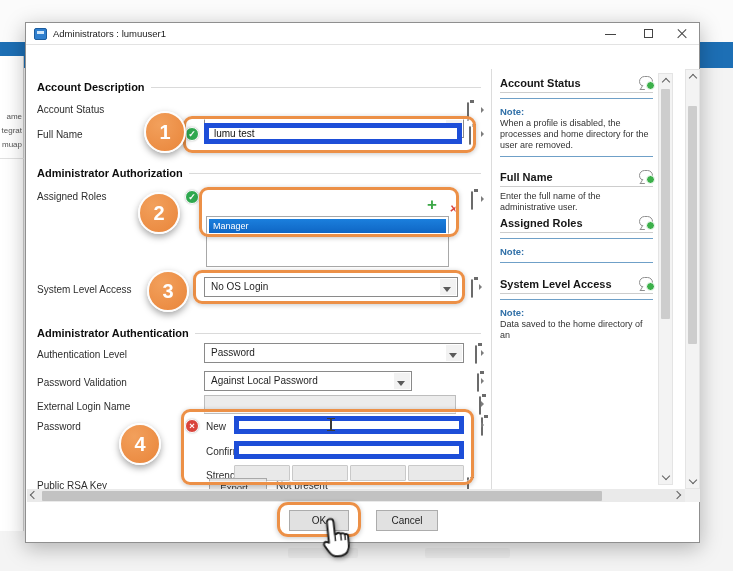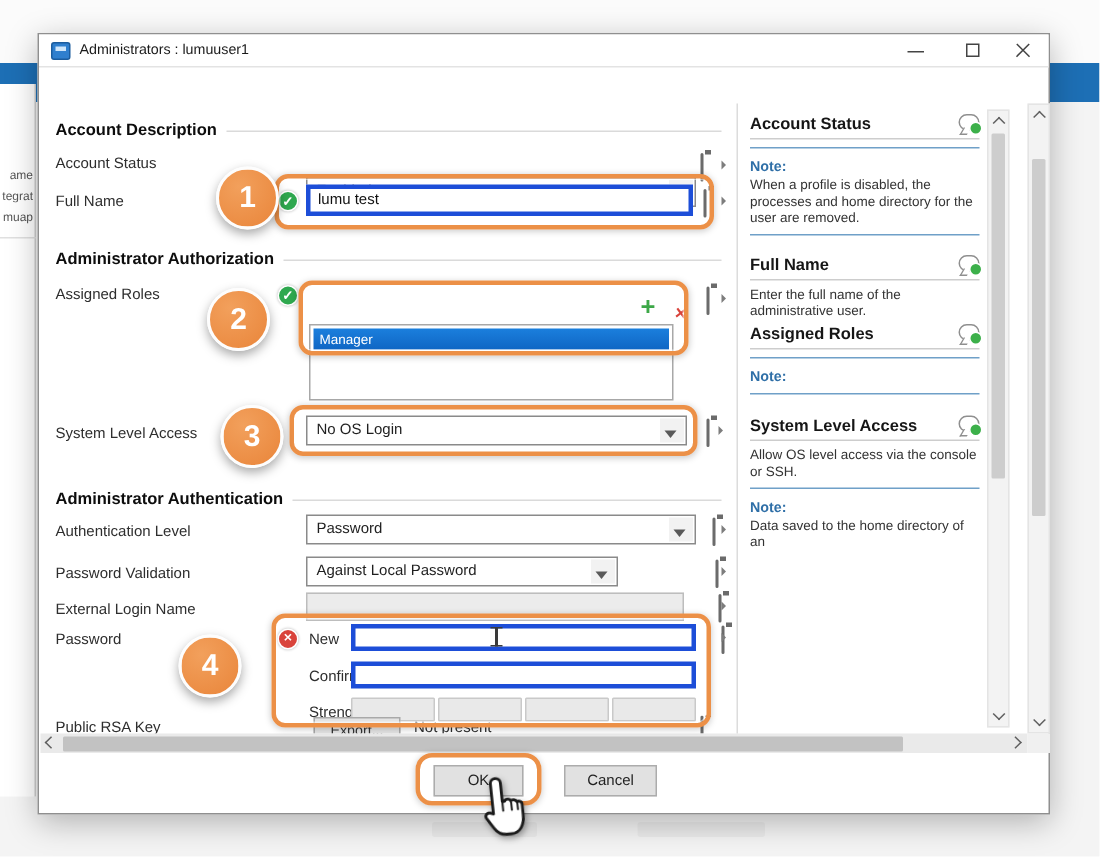--- a/index.html
+++ b/index.html
@@ -32,21 +32,21 @@
 
   
   .sec-h { display:flex; align-items:center; gap:6px; font-size:11px; font-weight:bold; color:#0d0d0d; }
   .sec-h::after { content:""; flex:1; border-top:1px solid #dadada; margin-top:1px; }
   .lbl { font-size:10px; color:#2e2e2e; white-space:nowrap; }
   .combo { background:#fff; border:1px solid #8a8a8a; font-size:10px; color:#1f1f1f; }
   .combo .val { position:absolute; left:6px; top:3px; }
   .combo .chevbox { position:absolute; right:1px; top:1px; bottom:1px; width:16px; background:#f2f2f2; }
   .chev { position:absolute; right:5px; top:8px; width:0; height:0;
           border-left:4px solid transparent; border-right:4px solid transparent; border-top:5px solid #5a5a5a; }
-  .tinput { background:#fff; border:3px solid #1d4ed8; font-size:10px; color:#111; padding:0 5px;
+  .tinput { background:#fff; border:5px solid #1d4ed8; font-size:10px; color:#111; padding:0 5px;
             font-family:"Liberation Sans", sans-serif; }
   .dis-input { background:#ececec; border:1px solid #bdbdbd; }
   .clipico { width:11px; height:13px; border:1.2px solid #6b6b6b; border-radius:1px; background:#fafafa; position:relative; }
   .clipico::before { content:""; position:absolute; left:2px; top:-3px; width:4px; height:3px; background:#6b6b6b; }
   .clipico::after { content:""; position:absolute; left:1.5px; top:2.5px; right:1.5px; height:5.5px;
                     background:repeating-linear-gradient(#8a8a8a 0 1px, transparent 1px 3px); }
   .clipcaret { position:absolute; width:0; height:0; border-top:3px solid transparent; border-bottom:3px solid transparent;
                border-left:3.5px solid #7d7d7d; }
   .okdot { width:14px; height:14px; border-radius:50%; background:#2fa84f; border:1.5px solid #fff;
            box-shadow:0 0 2px rgba(0,0,0,.3); color:#fff; font-size:9px; font-weight:bold;
@@ -275,21 +275,20 @@
     <hr class="rule">
     <div style="height:7px;"></div>
     <h3><span>Full Name</span><span class="bubble"></span></h3>
     <p>Enter the full name of the administrative user.</p>
     <h3><span>Assigned Roles</span><span class="bubble"></span></h3>
     <hr class="rule">
     <div class="note-t">Note:</div>
     <hr class="rule">
     <div style="height:8px;"></div>
     <h3><span>System Level Access</span><span class="bubble"></span></h3>
-    <p>Allow OS level access via the console or SSH.</p>
     <hr class="rule">
     <div class="note-t">Note:</div>
     <p>Data saved to the home directory of an</p>
   </div>
 
   
   <div class="abs sb-v" style="left:632px; top:50px; width:15px; height:412px;">
     <span class="sb-arr" style="top:0;">
         <span class="chev-up"></span>
       </span>

